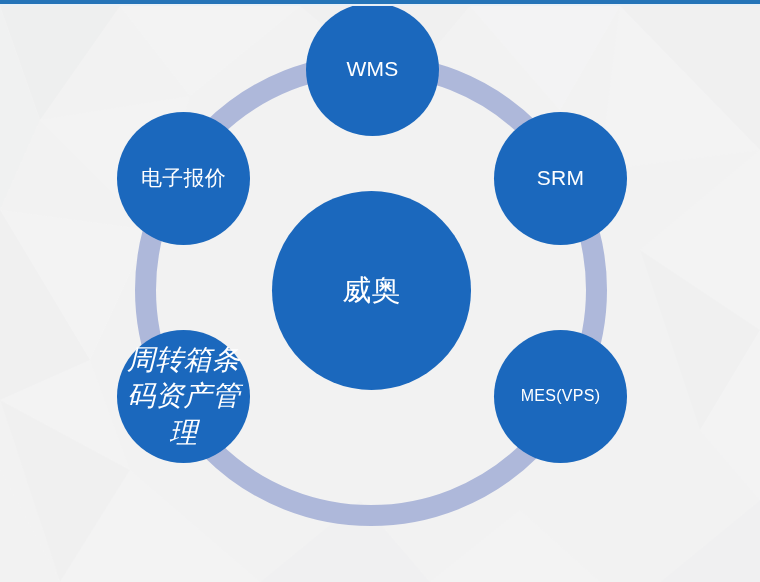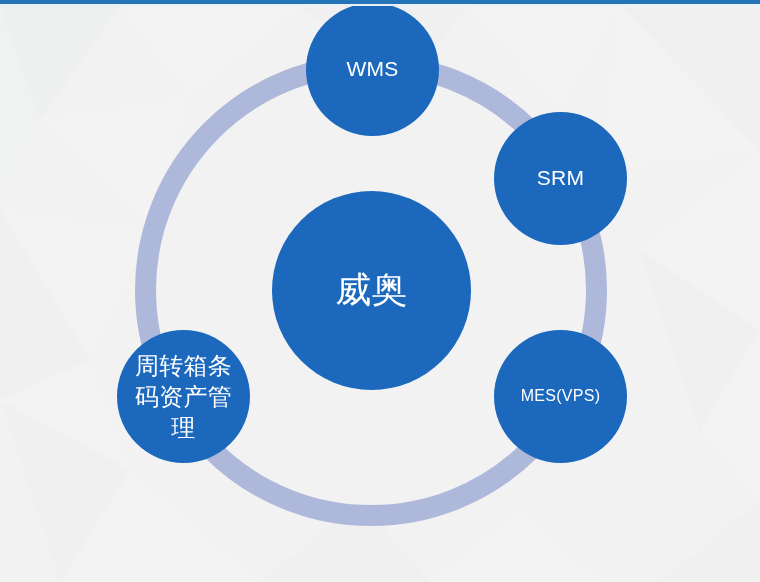--- a/index.html
+++ b/index.html
@@ -82,38 +82,38 @@
     padding: 0 8px;
     box-sizing: border-box;
     white-space: pre-line;
   }
 
   #node-center {
     left: 272px;
     top: 191px;
     width: 199px;
     height: 199px;
-    font-size: 36px;
+    font-size: 29px;
     z-index: 12;
   }
 
   .node-satellite {
     width: 133px;
     height: 133px;
     font-size: 21px;
   }
 
   #node-wms   { left: 306px; top: 3px;   }
   #node-srm   { left: 494px; top: 112px; }
   #node-mes   { left: 494px; top: 330px; }
   #node-after { left: 306px; top: 440px; }
   #node-asset { left: 117px; top: 330px; }
   #node-quote { left: 117px; top: 112px; }
 
-  #node-asset .label { font-size: 24px; line-height: 1.3; }
+  #node-asset .label { font-size: 28px; line-height: 1.3; font-style: italic; }
   #node-mes .label   { font-size: 16px; }
 </style>
 </head>
 <body>
 
 <div id="stage">
 
   <svg id="bg-texture" viewBox="0 0 760 582" preserveAspectRatio="none" aria-hidden="true">
     <rect x="0" y="0" width="760" height="582" fill="#f2f2f2"></rect>
     <g opacity="0.55">
@@ -162,14 +162,17 @@
     <span class="label">MES(VPS)</span>
   </div>
 
 
   <div class="node node-satellite" id="node-asset">
     <span class="label">周转箱条
 码资产管
 理</span>
   </div>
 
+  <div class="node node-satellite" id="node-quote">
+    <span class="label">电子报价</span>
+  </div>
 
 </div>
 
 </body></html>

